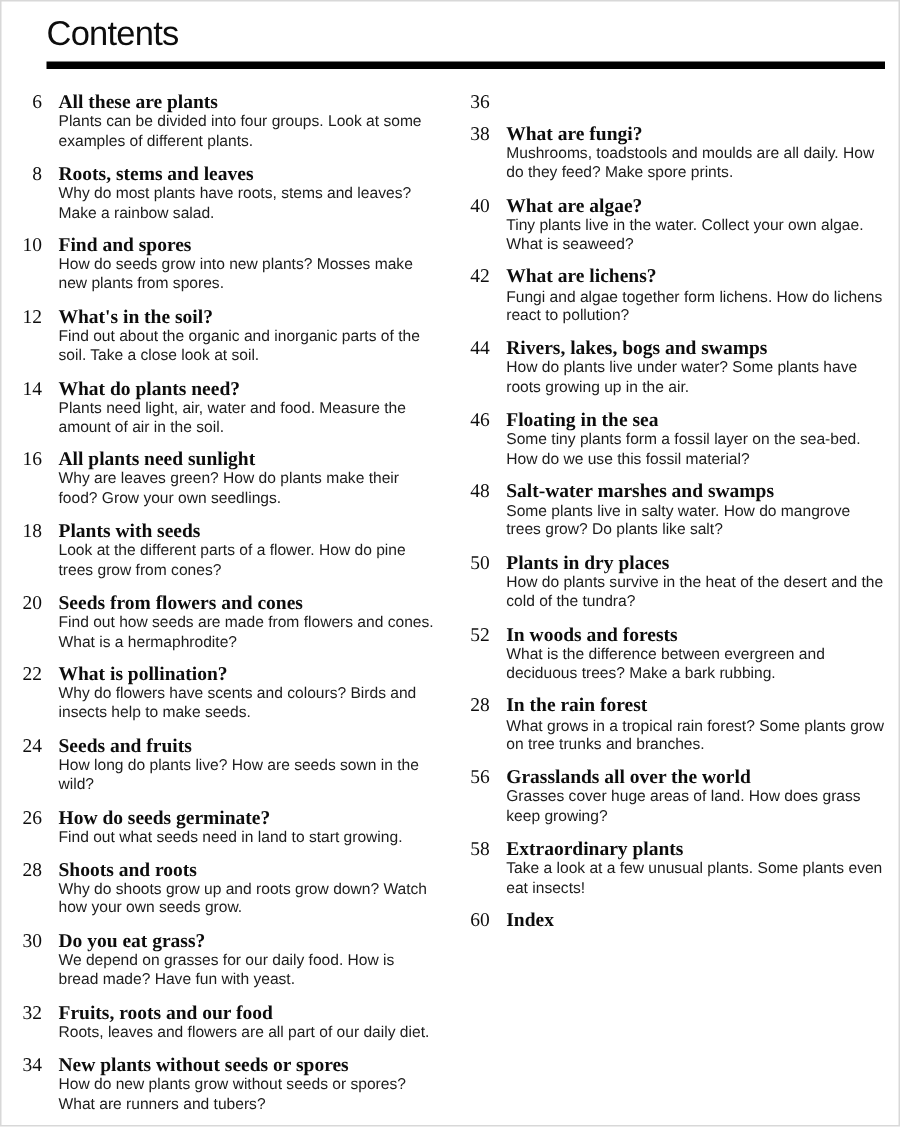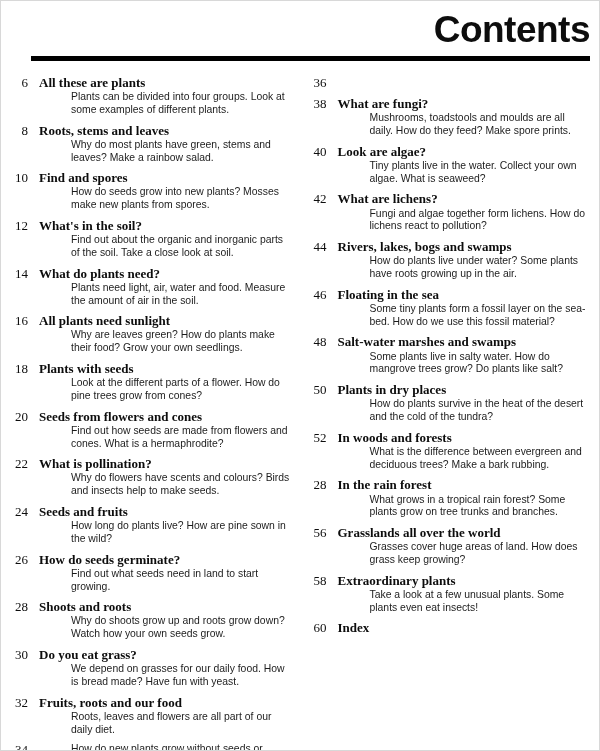--- a/index.html
+++ b/index.html
@@ -9,25 +9,24 @@
     height: 751px;
     background: #ffffff;
     color: #0d0d0d;
     font-family: "Liberation Sans", "DejaVu Sans", sans-serif;
     border: 1px solid #d8d8d8;
     overflow: hidden;
   }
   .page { padding: 6px 9px 0 8px; }
   .title {
     margin: 2px 0 5px 22px;
-    font-size: 37px;
-    font-weight: bold;
+    font-size: 23px;
+    font-weight: normal;
     letter-spacing: -0.5px;
     font-family: "Liberation Sans", sans-serif;
-    text-align: right;
   }
   .rule { margin-left: 22px; height: 5px; background: #000; }
   .columns { display: flex; gap: 16px; margin-top: 14px; }
   .col { flex: 1; min-width: 0; }
   .entry { display: flex; margin-bottom: 6px; }
   .num {
     flex: 0 0 19px;
     text-align: right;
     font-family: "Liberation Serif", "DejaVu Serif", serif;
     font-size: 13px;
@@ -38,21 +37,20 @@
     font-family: "Liberation Serif", "DejaVu Serif", serif;
     font-weight: bold;
     font-size: 13px;
     line-height: 1.16;
   }
   .edesc {
     font-size: 10.4px;
     line-height: 1.23;
     margin-top: 1px;
     color: #1c1c1c;
-    margin-left: 32px;
   }
 </style>
 </head>
 <body>
 
 <div class="page">
   <h1 class="title">Contents</h1>
   <div class="rule"></div>
   <div class="columns">
     <div class="col">
@@ -60,21 +58,21 @@
           <div class="num">6</div>
           <div class="ebody">
             <div class="etitle">All these are plants</div>
             <div class="edesc">Plants can be divided into four groups. Look at some examples of different plants.</div>
           </div>
         </div>
         <div class="entry">
           <div class="num">8</div>
           <div class="ebody">
             <div class="etitle">Roots, stems and leaves</div>
-            <div class="edesc">Why do most plants have green, stems and leaves? Make a rainbow salad.</div>
+            <div class="edesc">Why do most plants have roots, stems and leaves? Make a rainbow salad.</div>
           </div>
         </div>
         <div class="entry">
           <div class="num">10</div>
           <div class="ebody">
             <div class="etitle">Find and spores</div>
             <div class="edesc">How do seeds grow into new plants? Mosses make new plants from spores.</div>
           </div>
         </div>
         <div class="entry">
@@ -116,21 +114,21 @@
           <div class="num">22</div>
           <div class="ebody">
             <div class="etitle">What is pollination?</div>
             <div class="edesc">Why do flowers have scents and colours? Birds and insects help to make seeds.</div>
           </div>
         </div>
         <div class="entry">
           <div class="num">24</div>
           <div class="ebody">
             <div class="etitle">Seeds and fruits</div>
-            <div class="edesc">How long do plants live? How are pine sown in the wild?</div>
+            <div class="edesc">How long do plants live? How are seeds sown in the wild?</div>
           </div>
         </div>
         <div class="entry">
           <div class="num">26</div>
           <div class="ebody">
             <div class="etitle">How do seeds germinate?</div>
             <div class="edesc">Find out what seeds need in land to start growing.</div>
           </div>
         </div>
         <div class="entry">
@@ -150,39 +148,40 @@
         <div class="entry">
           <div class="num">32</div>
           <div class="ebody">
             <div class="etitle">Fruits, roots and our food</div>
             <div class="edesc">Roots, leaves and flowers are all part of our daily diet.</div>
           </div>
         </div>
         <div class="entry">
           <div class="num">34</div>
           <div class="ebody">
+            <div class="etitle">New plants without seeds or spores</div>
             <div class="edesc">How do new plants grow without seeds or spores? What are runners and tubers?</div>
           </div>
         </div>
       </div>
     <div class="col">
         <div class="entry">
           <div class="num">36</div>
         </div>
         <div class="entry">
           <div class="num">38</div>
           <div class="ebody">
             <div class="etitle">What are fungi?</div>
             <div class="edesc">Mushrooms, toadstools and moulds are all daily. How do they feed? Make spore prints.</div>
           </div>
         </div>
         <div class="entry">
           <div class="num">40</div>
           <div class="ebody">
-            <div class="etitle">Look are algae?</div>
+            <div class="etitle">What are algae?</div>
             <div class="edesc">Tiny plants live in the water. Collect your own algae. What is seaweed?</div>
           </div>
         </div>
         <div class="entry">
           <div class="num">42</div>
           <div class="ebody">
             <div class="etitle">What are lichens?</div>
             <div class="edesc">Fungi and algae together form lichens. How do lichens react to pollution?</div>
           </div>
         </div>

